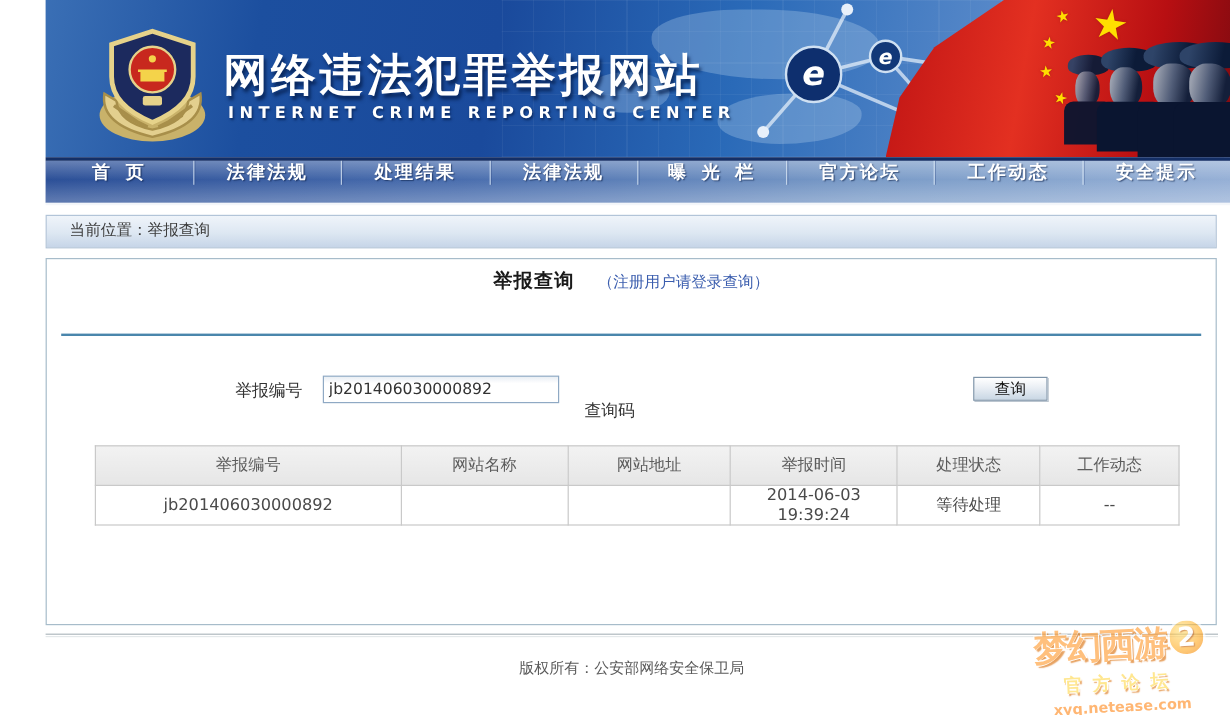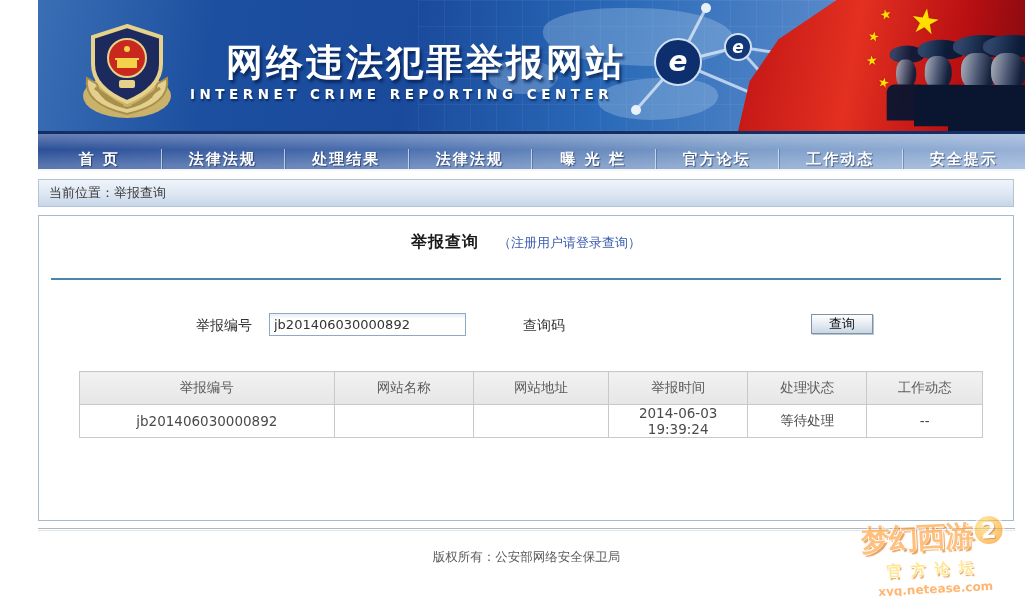--- a/index.html
+++ b/index.html
@@ -15,21 +15,21 @@
         repeating-linear-gradient(to right, rgba(255,255,255,.15) 0 1px, transparent 1px 26px),
         repeating-linear-gradient(to bottom, rgba(255,255,255,.15) 0 1px, transparent 1px 26px); }
   .map-blob { position:absolute; background:rgba(190,215,240,.30); }
   .blob1 { left:505px; top:8px;  width:190px; height:58px; border-radius:45% 60% 50% 65%; }
   .blob2 { left:560px; top:78px; width:120px; height:42px; border-radius:60% 45% 65% 50%; }
   .blob3 { left:450px; top:60px; width:70px;  height:34px; border-radius:55%; }
 
   .emblem { position:absolute; left:37px; top:18px; width:105px; height:104px; }
 
   .title-cn { position:absolute; left:148px; top:38px; width:480px; color:#fff; font-size:37px; font-weight:bold;
-              letter-spacing:3px; white-space:nowrap; text-shadow:2px 3px 3px rgba(3,25,70,.75);text-align:center; }
+              letter-spacing:3px; white-space:nowrap; text-shadow:2px 3px 3px rgba(3,25,70,.75); }
   .title-en { position:absolute; left:152px; top:86px; color:#fff; font-size:13.5px; font-weight:bold;
               letter-spacing:4.5px; white-space:nowrap; text-shadow:1px 2px 2px rgba(3,25,70,.7); }
 
   .network { position:absolute; left:558px; top:0; width:260px; height:131px; }
 
   .flag { position:absolute; left:700px; top:0; width:290px; height:131px;
           background:linear-gradient(100deg,#c01414 0%,#e33021 40%,#b80f12 75%,#7d0a10 100%);
           clip-path:polygon(34% 0, 100% 0, 100% 100%, 0 100%, 4% 62%, 14% 30%); }
   .star { position:absolute; color:#ffde00; text-shadow:0 0 2px rgba(120,30,0,.5); line-height:1; }
   .star-big   { left:172px; top:4px;  font-size:34px; transform:rotate(8deg); }
@@ -45,44 +45,44 @@
   .o-body { position:relative; background:#0a1530; border-radius:10px 10px 0 0; margin-top:-6px; }
   .of1 { right:96px;  width:44px; transform:scale(.78); opacity:.95; }
   .of2 { right:58px;  width:52px; transform:scale(.9); }
   .of3 { right:12px;  width:60px; }
   .of4 { right:-18px; width:60px; }
   .o-cap  { width:100%; height:22px; }
   .o-face { width:58%; height:38px; }
   .o-body { width:120%; height:46px; margin-left:-8%; }
 
   
-  .nav { position:absolute; left:38px; top:131px; width:987px; height:40px; display:flex; align-items:flex-end;
+  .nav { position:absolute; left:38px; top:131px; width:987px; height:40px; display:flex; align-items:flex-start;
          border-top:3px solid #142f66; border-bottom:2px solid #f3f6fa;
          background-image:linear-gradient(to bottom, rgba(255,255,255,.28), rgba(255,255,255,0) 45%, rgba(255,255,255,.22) 92%),
-                          linear-gradient(to right, #2c5098 0%, #4a6eae 35%, #7b9cc8 70%, #96b0d6 100%); }
+                          linear-gradient(to right, #2c5098 0%, #4a6eae 35%, #7b9cc8 70%, #96b0d6 100%);font-family:Liberation Mono, monospace; }
   .nav-item { flex:1; text-align:center; color:#fff; font-size:15px; font-weight:bold; letter-spacing:2px;
               cursor:pointer; text-shadow:1px 1px 1px rgba(10,30,70,.6); white-space:nowrap; }
   .nav-sep { width:1px; height:20px; background:rgba(220,232,246,.75); box-shadow:1px 0 0 rgba(40,70,130,.35); }
 
   
   .breadcrumb { position:absolute; left:38px; top:179px; width:976px; height:28px; line-height:26px;
                 background:linear-gradient(to bottom,#eff4fa 0%,#dde7f2 55%,#c6d5e8 100%);
-                border:1px solid #b2c4d8; color:#3c3c3c; font-size:13px; padding-left:10px; }
+                border:1px solid #b2c4d8; color:#3c3c3c; font-size:13px; padding-left:19px; }
 
   
   .panel { position:absolute; left:38px; top:215px; width:976px; height:306px; background:#fff; border:1px solid #a7bcca; }
-  .panel-title-row { position:absolute; left:0; top:16px; width:100%; text-align:center; white-space:nowrap; }
+  .panel-title-row { position:absolute; left:0; top:8px; width:100%; text-align:center; white-space:nowrap; }
   .panel-title { font-size:16px; font-weight:bold; color:#1a1a1a; letter-spacing:1px; }
   .login-hint { font-size:13px; color:#3a5dae; margin-left:14px; text-decoration:none; }
   .title-rule { position:absolute; left:12px; right:12px; top:62px; height:2px; background:#4a86ac; }
 
   .form-row { position:absolute; left:0; top:97px; width:100%; height:26px; }
   .fld-label { position:absolute; top:4px; font-size:14px; color:#333; }
   .lbl-report { left:157px; }
-  .lbl-code   { left:484px; }
+  .lbl-code   { left:448px;margin-top:17px; }
   .txt-input { position:absolute; top:0; height:23px; width:197px; border:1px solid #8fa9c4; font-size:13px; color:#333;
                padding:2px 4px; background:linear-gradient(to bottom,#e9eef4 0,#ffffff 26%); outline:none;
                font-family:"DejaVu Sans","Liberation Sans",sans-serif; }
   .inp-report { left:230px; }
   .inp-code   { left:528px; }
   .btn-query { position:absolute; left:772px; top:1px; width:62px; height:20px; font-size:13px; color:#111; cursor:pointer;
                border:1px solid #7d93a8; background:linear-gradient(to bottom,#ffffff 0%,#e9eef4 45%,#c9d7e4 100%);
                box-shadow:1px 1px 0 rgba(120,140,160,.5); font-family:"DejaVu Sans","Liberation Sans",sans-serif; }
 
   .results { position:absolute; left:40px; top:155px; width:904px; border-collapse:collapse; table-layout:fixed;

